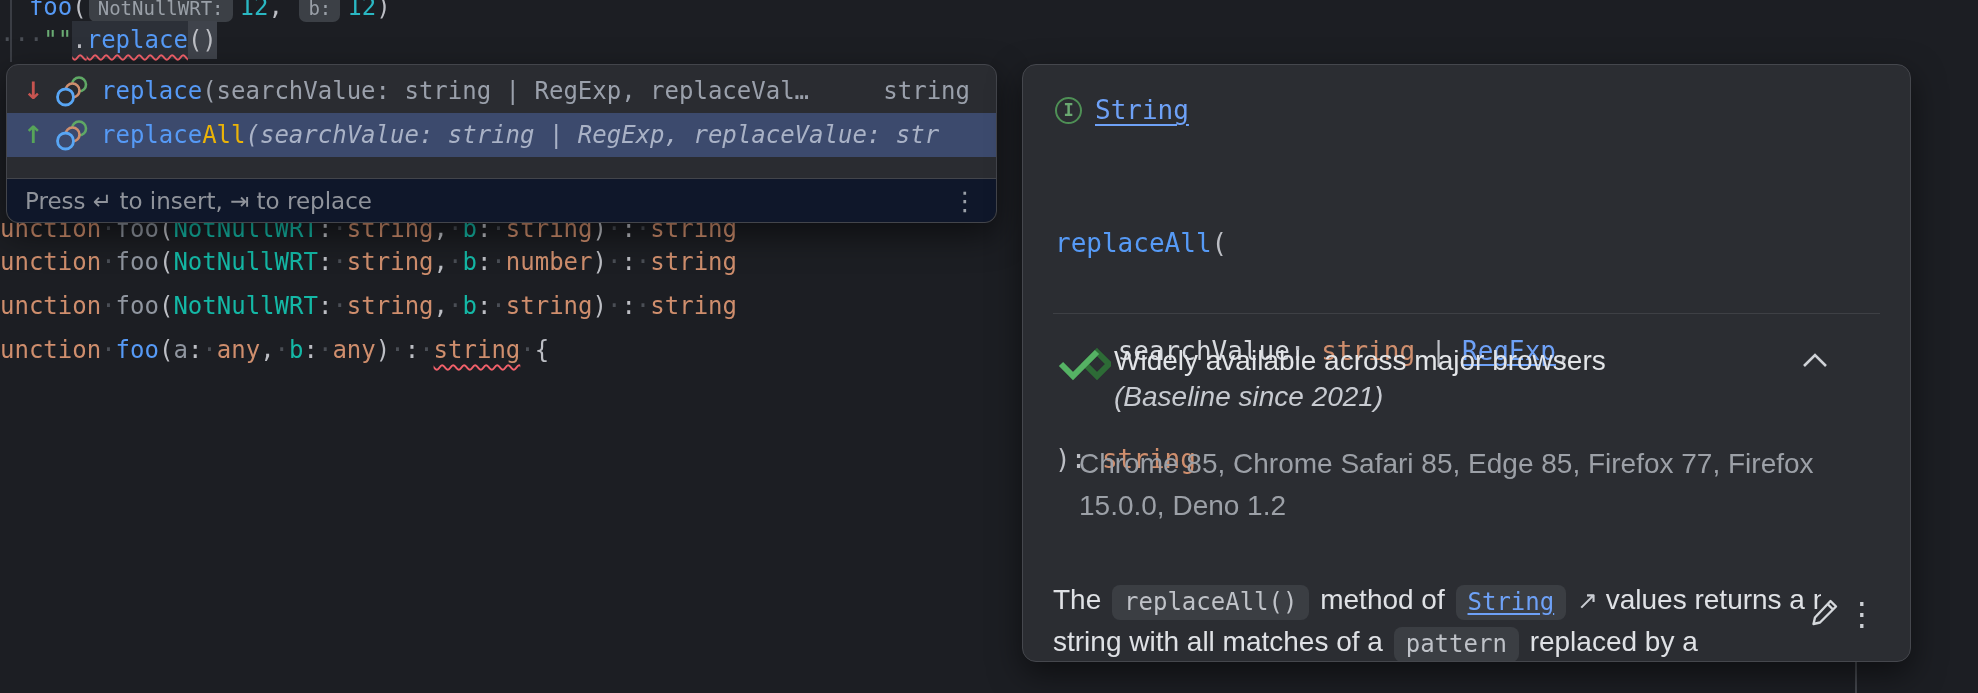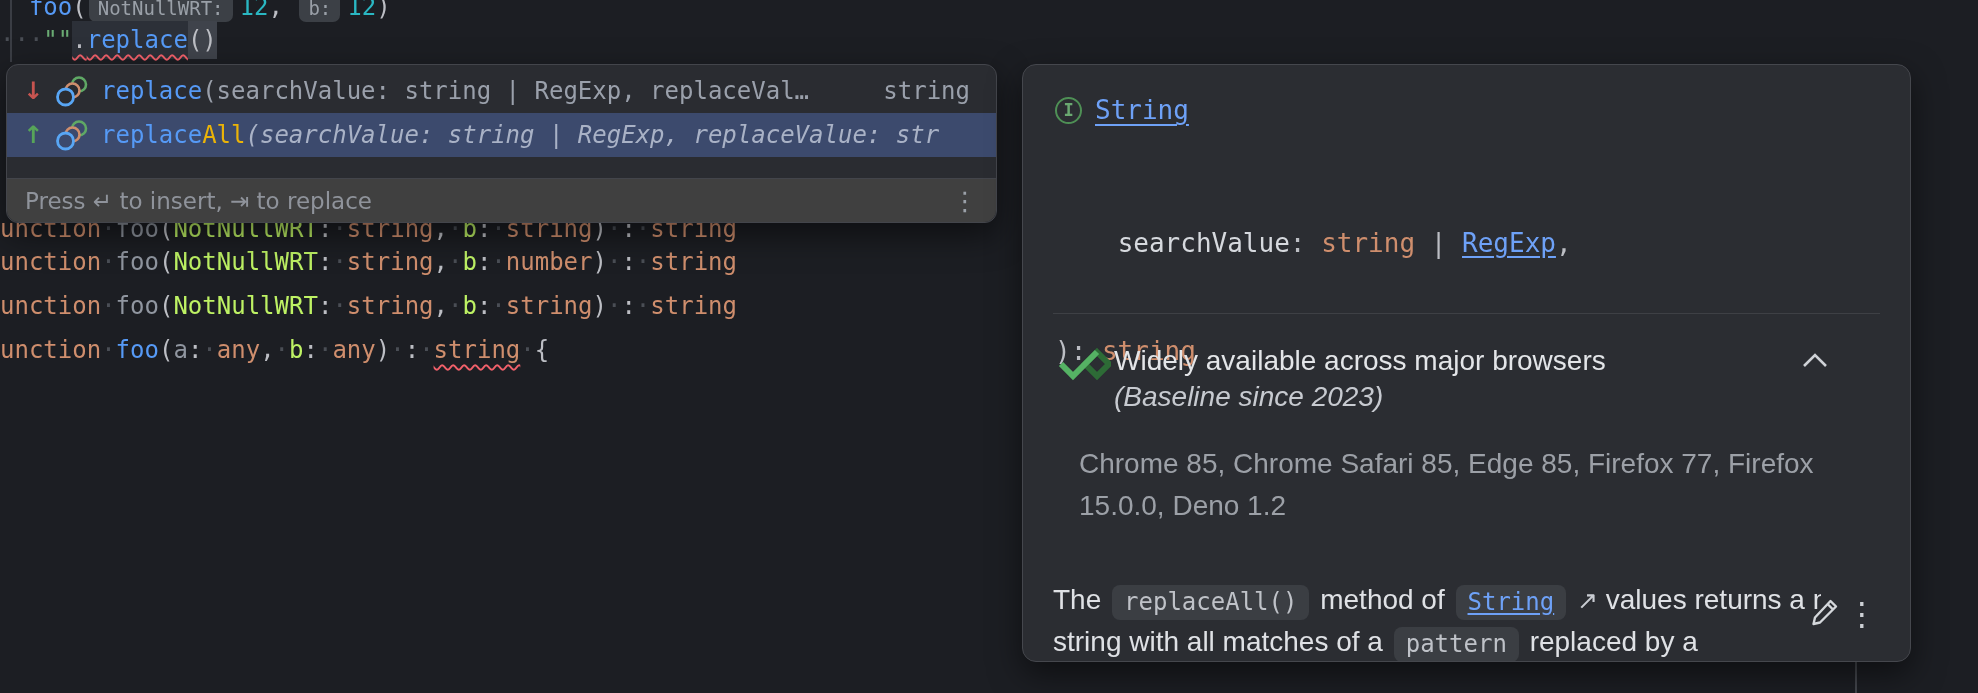--- a/index.html
+++ b/index.html
@@ -10,21 +10,21 @@
   
   .codeline { position:absolute; left:0; height:44px; white-space:pre; z-index:1;
               font:24px/44px "DejaVu Sans Mono", monospace; }
   .indent-guide { position:absolute; left:10px; top:0; width:2px; height:62px;
                   background:#3a3d44; z-index:0; }
   .vline { position:absolute; left:1855px; top:660px; width:2px; height:33px;
            background:#43464c; z-index:2; }
 
   .tk.kw  { color:#cf8e6d; }
   .tk.fn  { color:#569af6; }
-  .tk.id  { color:#bef264; }
+  .tk.id  { color:#14b8a6; }
   .tk.wid { color:#d6d9de; }
   .tk.pu  { color:#bcbec4; }
   .tk.dim { color:#9096a0; }
   .tk.ws  { color:#4a4e55; }
   .tk.str { color:#6aab73; }
   .tk.num { color:#2ab7c2; }
   .tk.link{ color:#6ea1f7; text-decoration:underline; text-underline-offset:4px; cursor:pointer; }
   .tk.sq  { text-decoration-line:underline; text-decoration-style:wavy;
             text-decoration-color:#f2606a; text-decoration-thickness:2px;
             text-underline-offset:6px; }
@@ -46,21 +46,21 @@
   .crow .arrow { width:30px; flex:none; font:bold 24px/1 "DejaVu Sans", sans-serif; }
   .arrow.down { color:#c75450; }
   .arrow.up   { color:#57a559; }
   .circles { width:36px; height:33px; margin-right:12px; flex:none; }
   .cname .m { color:#569af6; }
   .cname .r { color:#eab308; }
   .ctail { color:#9aa0ab; }
   .crow.selected .ctail { color:#a9b2c6;font-style:italic; }
   .ctype { margin-left:auto; color:#9aa0ab; padding-left:20px; flex:none; }
   .cfooter { position:absolute; left:0; right:0; bottom:0; height:44px;
-             background:#404040; border-top:1px solid #43454b;
+             background:#0f172a; border-top:1px solid #43454b;
              display:flex; align-items:center; padding:0 18px;
              color:#8f939b; font:23px "DejaVu Sans", sans-serif;
              border-radius:0 0 12px 12px; }
   .cfooter .kebab { margin-left:auto; color:#9aa0a8; font-size:26px; cursor:pointer;
                     font-family:"DejaVu Sans", sans-serif; }
 
   
   #doc { position:absolute; left:1022px; top:64px; width:889px; height:598px;
          background:#2b2d32; border:1px solid #45474d; border-radius:14px;
          box-shadow:0 12px 32px rgba(0,0,0,.5); z-index:6; overflow:hidden; }
@@ -133,34 +133,35 @@
   </div>
 </div>
 
 <div id="doc">
   <div class="dheader">
     <span class="iface">I</span>
     <span class="dtitle">String</span>
   </div>
 
   <div class="sig">
+    <div><span class="tk fn">replaceAll</span><span class="tk pu">(</span></div>
     <div><span class="tk pu">    </span><span class="tk wid">searchValue</span><span class="tk pu">: </span><span class="tk kw">string</span><span class="tk pu"> | </span><span class="tk link">RegExp</span><span class="tk pu">,</span></div>
     <div><span class="tk pu">): </span><span class="tk kw">string</span></div>
   </div>
 
   <div class="ddivider"></div>
 
   <div class="dbaseline">
     <svg width="54" height="42" viewBox="0 0 54 42">
       <path d="M40 9 L52 21 L40 33 L28 21 Z" fill="none" stroke="#2d6b36" stroke-width="6" stroke-linejoin="miter"></path>
       <path d="M4 21 L16 33 L40 9" fill="none" stroke="#55b264" stroke-width="6" stroke-linejoin="miter"></path>
     </svg>
     <div>
       <div class="btitle">Widely available across major browsers</div>
-      <div class="bsub">(Baseline since 2023)</div>
+      <div class="bsub">(Baseline since 2021)</div>
     </div>
   </div>
 
   <svg class="chev" width="26" height="15" viewBox="0 0 26 15">
     <path d="M2 13 L13 2 L24 13" fill="none" stroke="#cfd2d7" stroke-width="2.6"></path>
   </svg>
 
   <div class="dbrowsers">
     <div>Chrome 85, Chrome Safari 85, Edge 85, Firefox 77, Firefox</div>
     <div>15.0.0, Deno 1.2</div>

